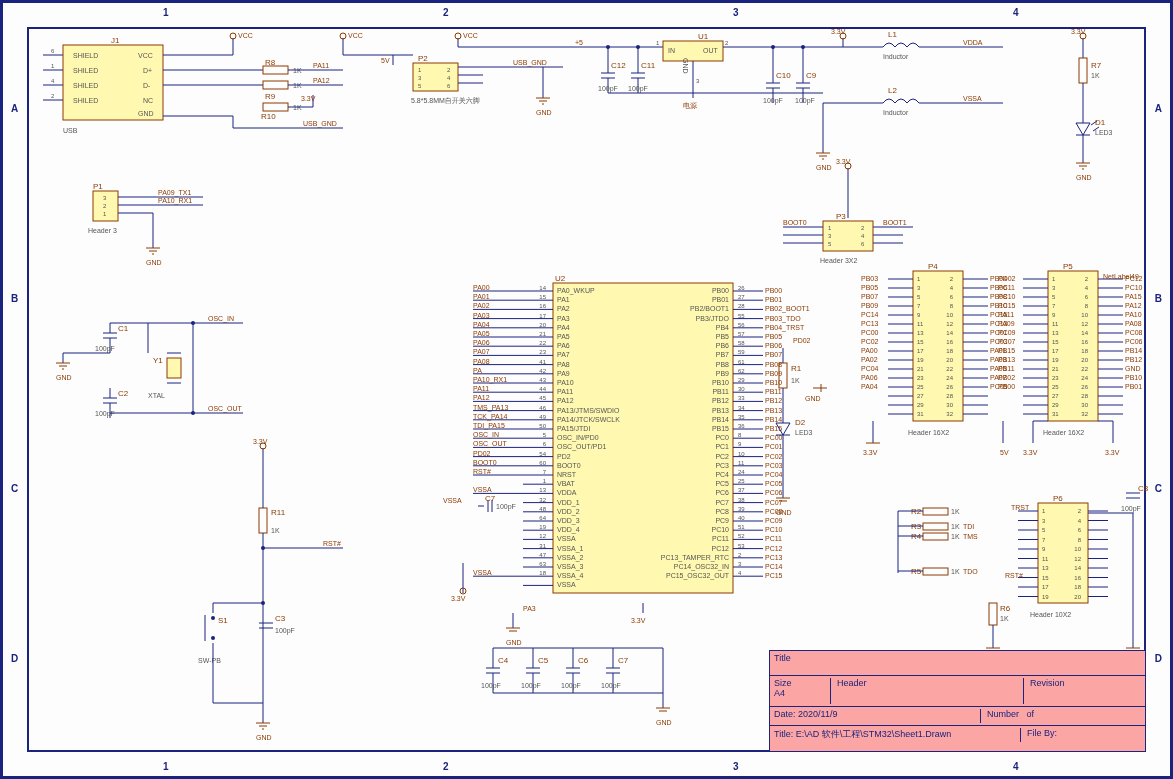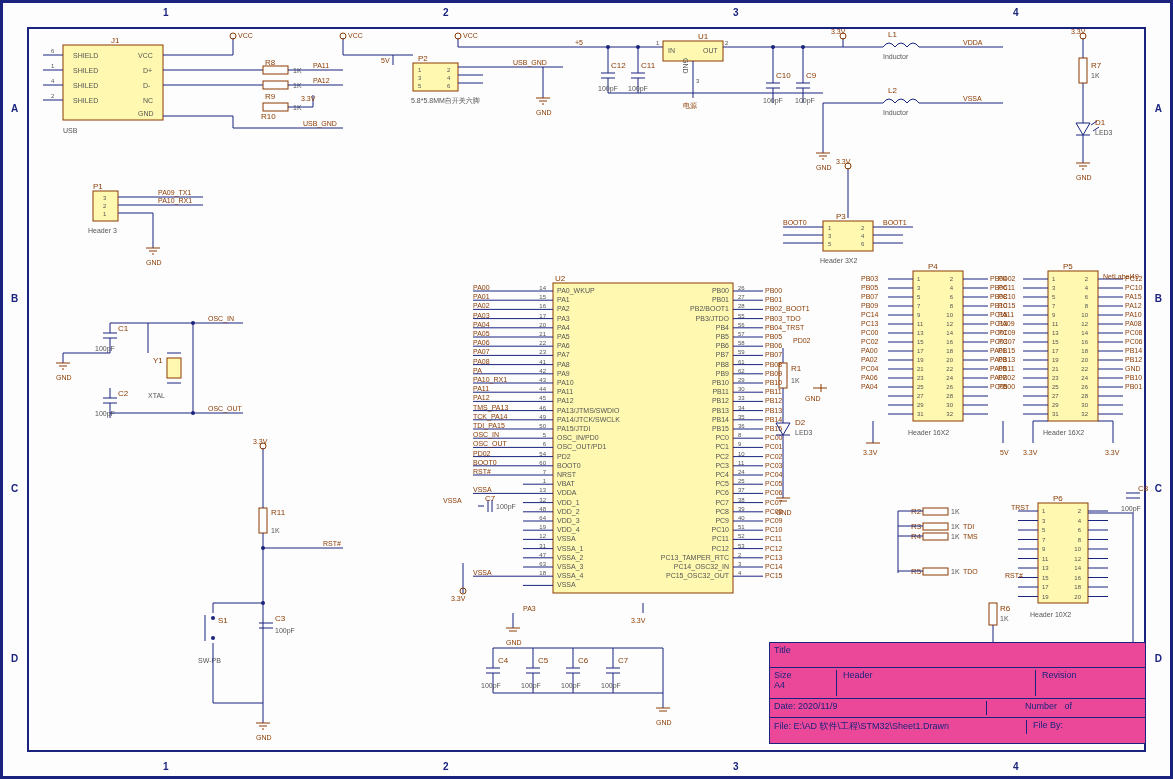--- a/index.html
+++ b/index.html
@@ -8,23 +8,23 @@
   .border-num { position:absolute;font-size:10px;color:#1a237e;font-weight:bold;}
   .border-letter {position:absolute;font-size:10px;color:#1a237e;font-weight:bold;}
   svg { position:absolute; top:0; left:0; overflow:visible;}
   .wire { stroke:#1a237e; stroke-width:1; fill:none;}
   .comp { fill:#fff8b0; stroke:#8b3a00; stroke-width:1;}
   .compred { fill:none; stroke:#8b3a00; stroke-width:1;}
   .netlabel { fill:#8b3a00; font-size:7px;}
   .pinnum { fill:#555; font-size:6px;}
   .designator { fill:#8b3a00; font-size:8px;}
   .gray { fill:#555; font-size:7px;}
-  .title-block { position:absolute; right:24px; bottom:32px; width:375px; height:100px; border:1px solid #1a237e; font-size:9px; color:#1a237e; background:#ec4899;}
+  .title-block { position:absolute; right:24px; bottom:24px; width:375px; height:100px; border:1px solid #1a237e; font-size:9px; color:#1a237e; background:#fca5a5;}
   .title-block div { border-top:1px solid #1a237e; padding:2px 4px; display:flex;}
-  .title-block .cell { border-right:1px solid #1a237e; padding-right:12px; margin-right:6px;}
+  .title-block .cell { border-right:1px solid #1a237e; padding-right:6px; margin-right:6px;}
   .pin { fill:#1a237e;}
   .dot { fill:#1a237e;}
   .pwr { stroke:#8b3a00;fill:none;}
 </style>
 </head>
 <body>
 
 <div class="sheet">
   <div class="inner-frame"></div>
 
@@ -988,22 +988,22 @@
 
   <div class="title-block">
     <div style="border-top:none;height:20px;">
         <span>Title</span>
       </div>
     <div style="height:26px;">
       <span class="cell" style="width:50px"><span>Size</span><br><span>A4</span></span>
       <span class="cell" style="width:180px"><span>Header</span></span>
       <span><span>Revision</span></span>
     </div>
-    <div style="height:14px;gap:32px;">
+    <div style="height:14px;">
       <span class="cell" style="width:200px"><span>Date:</span>&nbsp;<span>2020/11/9</span></span>
       <span><span>Number</span>&nbsp;&nbsp;&nbsp;<span>of</span></span>
     </div>
     <div style="height:14px;">
-      <span class="cell" style="width:240px"><span>File:</span>&nbsp;<span>E:\AD 软件\工程\STM32\Sheet1.Drawn</span></span>
+      <span class="cell" style="width:240px"><span>Title:</span>&nbsp;<span>E:\AD 软件\工程\STM32\Sheet1.Drawn</span></span>
       <span>File By:</span>
     </div>
   </div>
 </div>
 
 </body></html>

